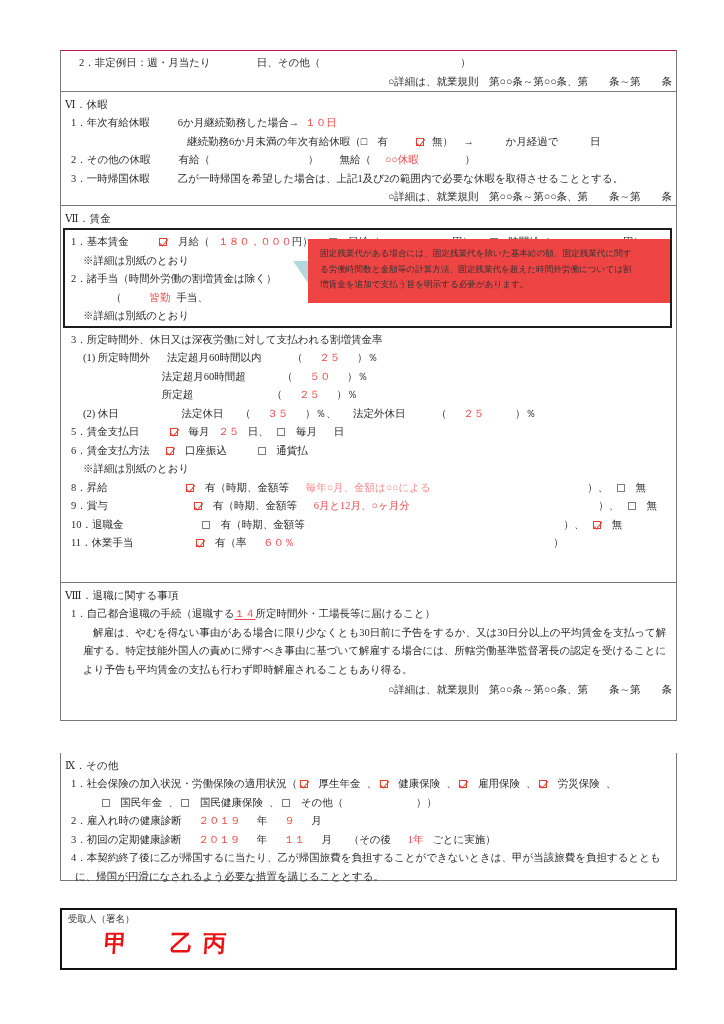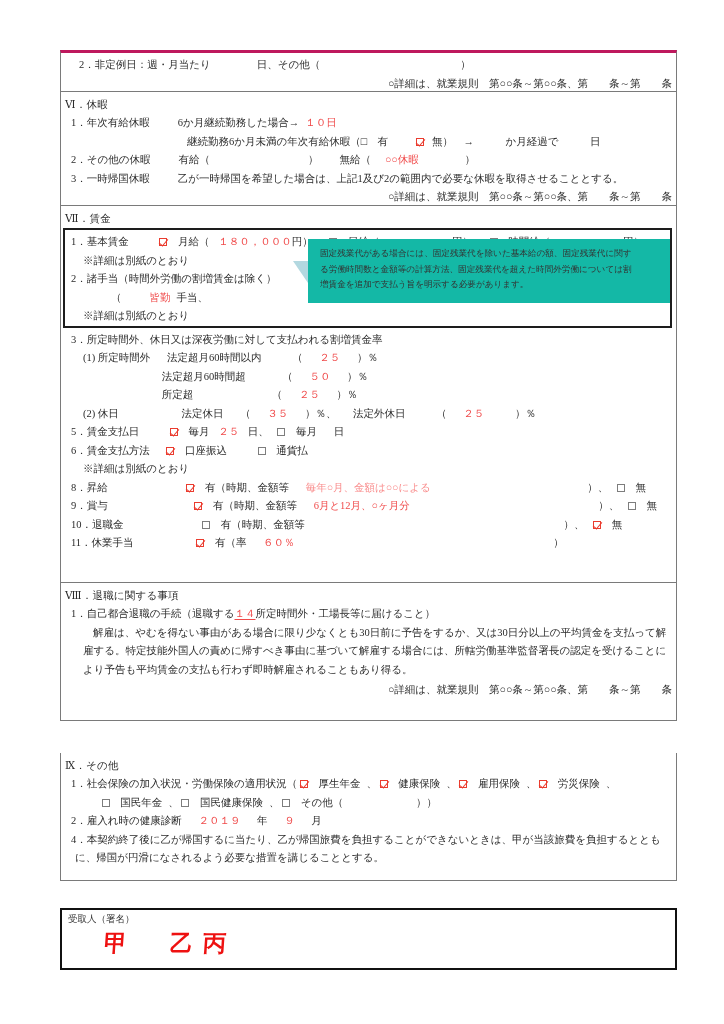--- a/index.html
+++ b/index.html
@@ -29,21 +29,21 @@
     width: 617px;
   }
   .sec {
     border-left: 1px solid #7a7a7a;
     border-right: 1px solid #7a7a7a;
     border-bottom: 1px solid #7a7a7a;
     box-sizing: border-box;
     padding: 0;
   }
   .sec.first {
-    border-top: 3px solid #be185d;
+    border-top: 1px solid #be185d;
   }
   .row {
     position: relative;
     line-height: 18.5px;
     white-space: nowrap;
     padding-left: 4px;
   }
   .ind1 { padding-left: 10px; }
   .ind2 { padding-left: 22px; }
   .ind3 { padding-left: 36px; }
@@ -92,21 +92,21 @@
   
   .thickbox {
     position: absolute;
     border: 2px solid #1d1d1d;
     box-sizing: border-box;
     pointer-events: none;
   }
   
   .callout {
     position: absolute;
-    background: #14b8a6;
+    background: #ef4444;
     color: #333333;
     font-size: 8.6px;
     line-height: 15.5px;
     padding: 7px 10px 6px 12px;
     box-sizing: border-box;
   }
   .callout .tail {
     position: absolute;
     left: -15px;
     top: 22px;
@@ -388,20 +388,30 @@
       </div>
 
       <div class="row ind1">
         <span>2．雇入れ時の健康診断</span><span class="sp-m"></span>
         <span class="red">２０１９</span><span class="sp-m"></span>
         <span>年</span><span class="sp-m"></span>
         <span class="red">９</span><span class="sp-m"></span>
         <span>月</span>
       </div>
 
+      <div class="row ind1">
+        <span>3．初回の定期健康診断</span><span class="sp-m"></span>
+        <span class="red">２０１９</span><span class="sp-m"></span>
+        <span>年</span><span class="sp-m"></span>
+        <span class="red">１１</span><span class="sp-m"></span>
+        <span>月</span><span class="sp-m"></span>
+        <span>（その後</span><span class="sp-m"></span>
+        <span class="red">1年</span><span class="sp-s"></span>
+        <span>ごとに実施）</span>
+      </div>
 
       <div class="row ind1 wrapline" style="padding-left:14px; text-indent:-4px;">
         <span>4．本契約終了後に乙が帰国するに当たり、乙が帰国旅費を負担することができないときは、甲が当該旅費を負担するとともに、帰国が円滑になされるよう必要な措置を講じることとする。</span>
       </div>
     </div>
 
   </div>
 
   <div class="sigbox">
     <div class="lbl">受取人（署名）</div>

